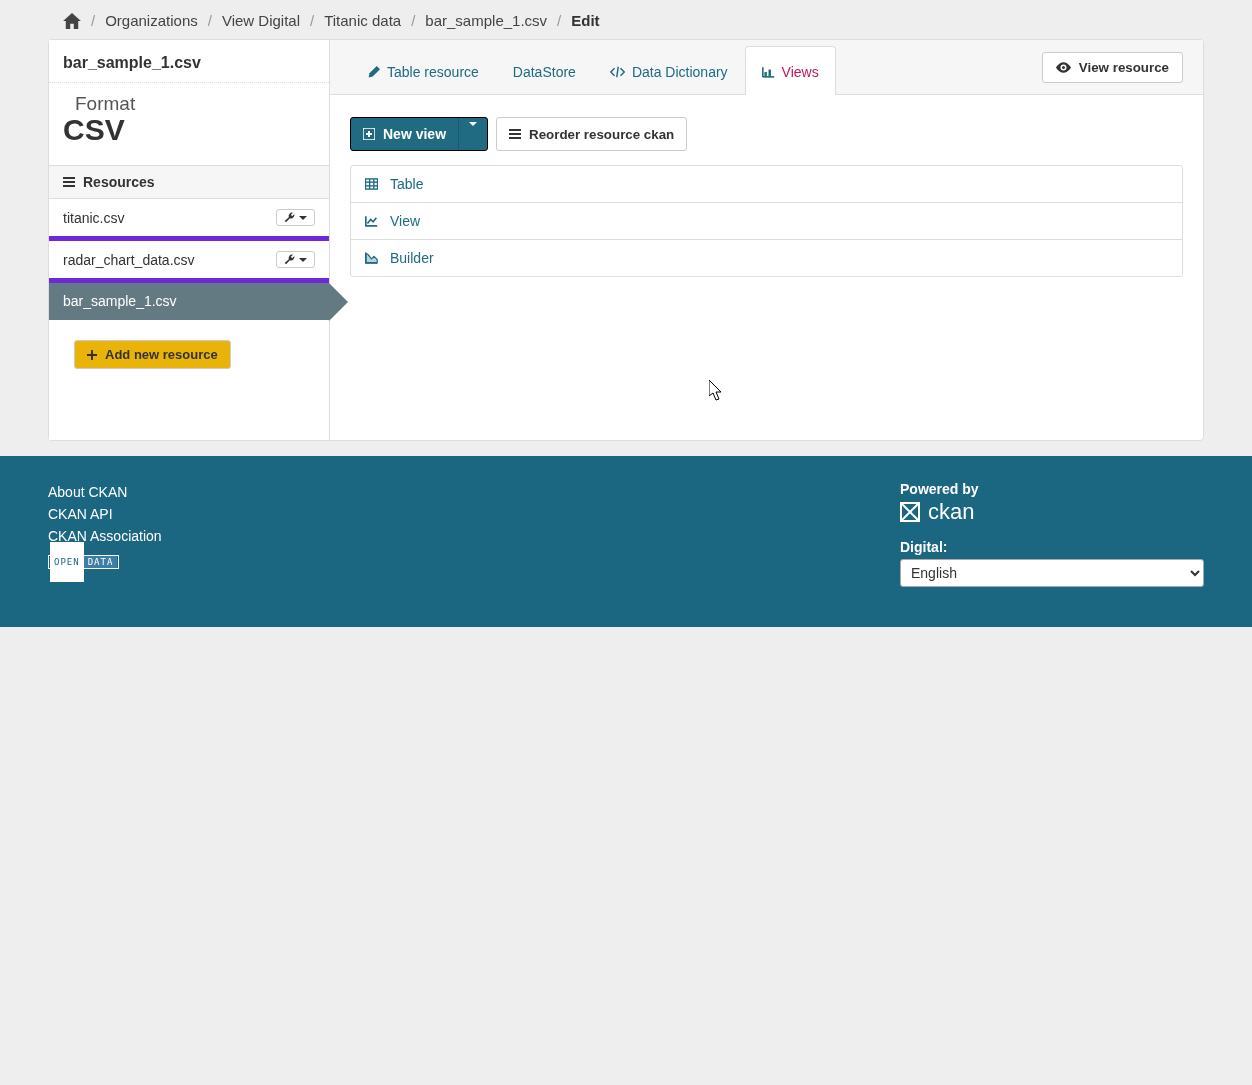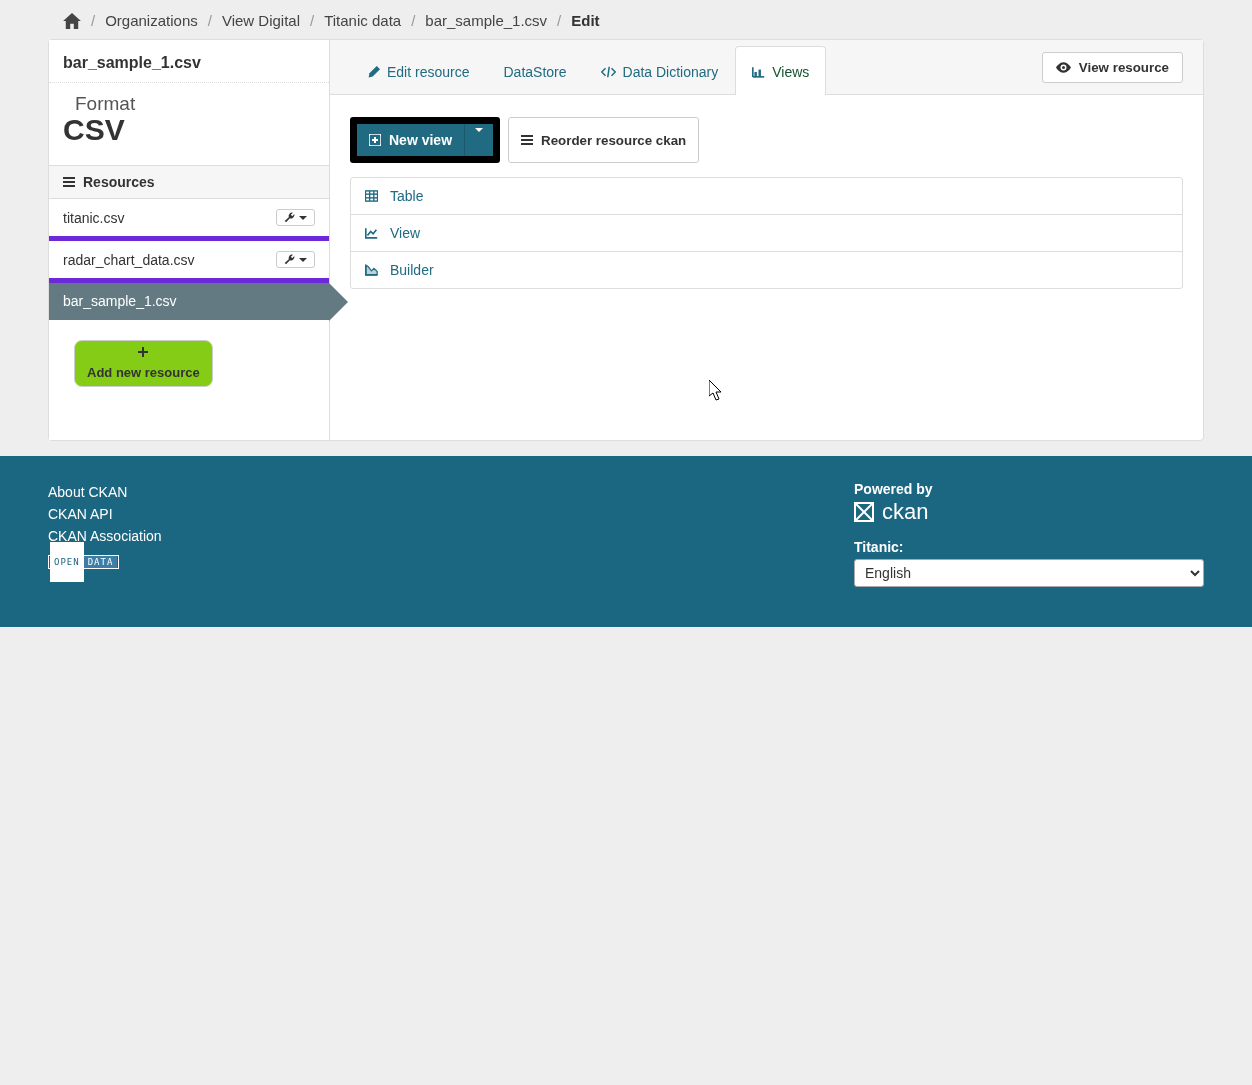--- a/index.html
+++ b/index.html
@@ -128,29 +128,28 @@
     width: 0; height: 0;
     border-left: 4px solid transparent;
     border-right: 4px solid transparent;
     border-top: 4px solid #333;
   }
   .add-resource-btn {
     margin: 20px 14px 20px 25px;
     display: inline-flex;
     align-items: center;
     gap: 8px;
-    background: #84cc16;
+    background: #eab308;
     border: 1px solid #ccc;
-    border-radius: 8px;
+    border-radius: 3px;
     padding: 6px 12px;
     font-weight: 700;
     font-size: 13px;
     cursor: pointer;
     color:#333;
-    flex-direction:column;
   }
   
   .main {
     flex: 1;
     display: flex;
     flex-direction: column;
   }
   .tabbar {
     background: #f6f6f6;
     border-bottom: 1px solid #ddd;
@@ -171,21 +170,21 @@
     cursor: pointer;
     border: 1px solid transparent;
     border-bottom: none;
     border-radius: 4px 4px 0 0;
     margin-top: 6px;
     margin-bottom: -1px;
   }
   .tabbar .tab.active {
     background: #fff;
     border-color: #ddd;
-    color: #14532d;
+    color: #be185d;
   }
   .view-resource-btn {
     margin-left: auto;
     align-self: center;
     background: #fff;
     border: 1px solid #ccc;
     border-radius: 3px;
     padding: 7px 13px;
     font-weight: 700;
     display: inline-flex;
@@ -195,21 +194,21 @@
     color:#333;
   }
   .toolbar {
     padding: 22px 20px 14px 20px;
     display: flex;
     gap: 8px;
   }
   .btn-primary {
     background: #206b82;
     color: #fff;
-    border: 7px solid #000000;
+    border: 1px solid #000000;
     border-radius: 3px;
     display: inline-flex;
     align-items: center;
     overflow: hidden;
   }
   .btn-primary .main-part {
     padding: 8px 12px;
     display: inline-flex;
     align-items: center;
     gap: 8px;
@@ -265,21 +264,21 @@
     max-width: 1156px;
     margin: 0 auto;
     padding: 0 15px;
     display: flex;
     justify-content: space-between;
   }
   .footer a { color: #fff; text-decoration: none; display:block; padding: 3px 0; cursor:pointer;}
   .footer .right { text-align:left; }
   .footer .ckan-logo { display:flex; align-items:center; gap:8px; font-size:22px; font-weight:400; margin-top:2px; margin-bottom:14px;}
   .footer select {
-    width: 350px;
+    width: 304px;
     padding: 4px 6px;
     font-size: 14px;
     border: 1px solid #aaa;
     border-radius: 3px;
     background: #fff;
     color:#333;
   }
   .opendata-badge {
     display:inline-block;
     margin-top:8px;
@@ -368,21 +367,21 @@
         <span>Add new resource</span>
       </button>
     </div>
 
     <div class="main">
       <div class="tabbar">
         <div class="tab">
           <svg width="13" height="13" viewBox="0 0 16 16" fill="#206b82">
               <path d="M12 0l4 4-9 9-5 1 1-5 9-9z"></path>
             </svg>
-          <span>Edit resource</span>
+          <span>Table resource</span>
         </div>
         <div class="tab">
           <span>DataStore</span>
         </div>
         <div class="tab">
           <svg width="15" height="12" viewBox="0 0 20 16" fill="none" stroke="#206b82" stroke-width="2">
               <polyline points="6,3 1,8 6,13"></polyline>
               <polyline points="14,3 19,8 14,13"></polyline>
               <line x1="11" y1="1" x2="9" y2="15"></line>
             </svg>
@@ -479,19 +478,19 @@
     <div class="right">
       <div style="font-weight:600;">Powered by</div>
       <div class="ckan-logo">
         <svg width="20" height="20" viewBox="0 0 20 20" fill="none" stroke="#fff" stroke-width="2">
             <rect x="1" y="1" width="18" height="18"></rect>
             <line x1="1" y1="1" x2="19" y2="19"></line>
             <line x1="19" y1="1" x2="1" y2="19"></line>
           </svg>
         <span>ckan</span>
       </div>
-      <div style="font-weight:600; margin-bottom:4px;">Titanic:</div>
+      <div style="font-weight:600; margin-bottom:4px;">Digital:</div>
       <select>
         <option>English</option>
       </select>
     </div>
   </div>
 </div>
 
 </body></html>

